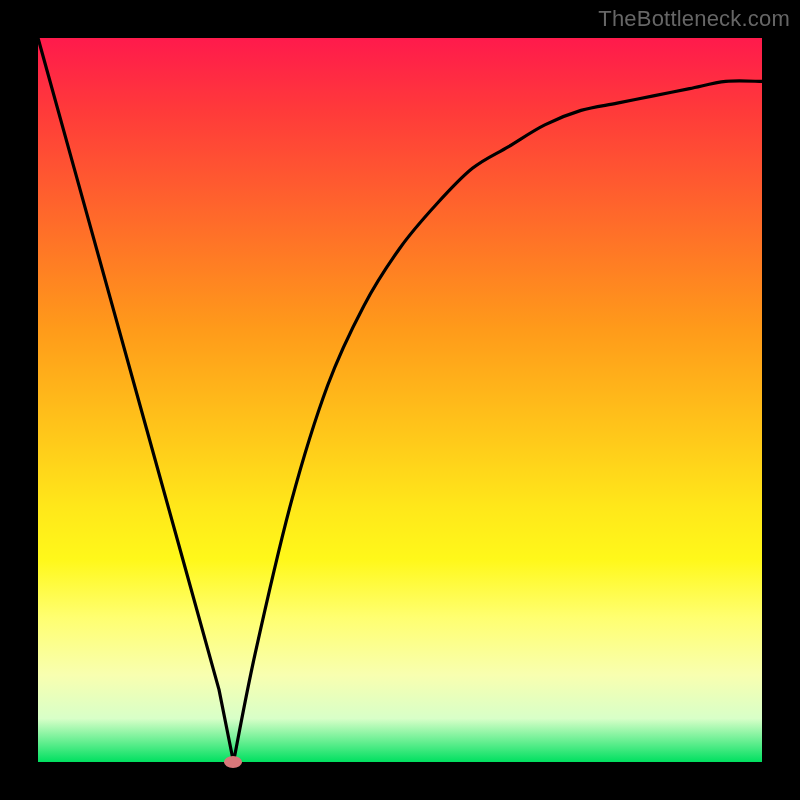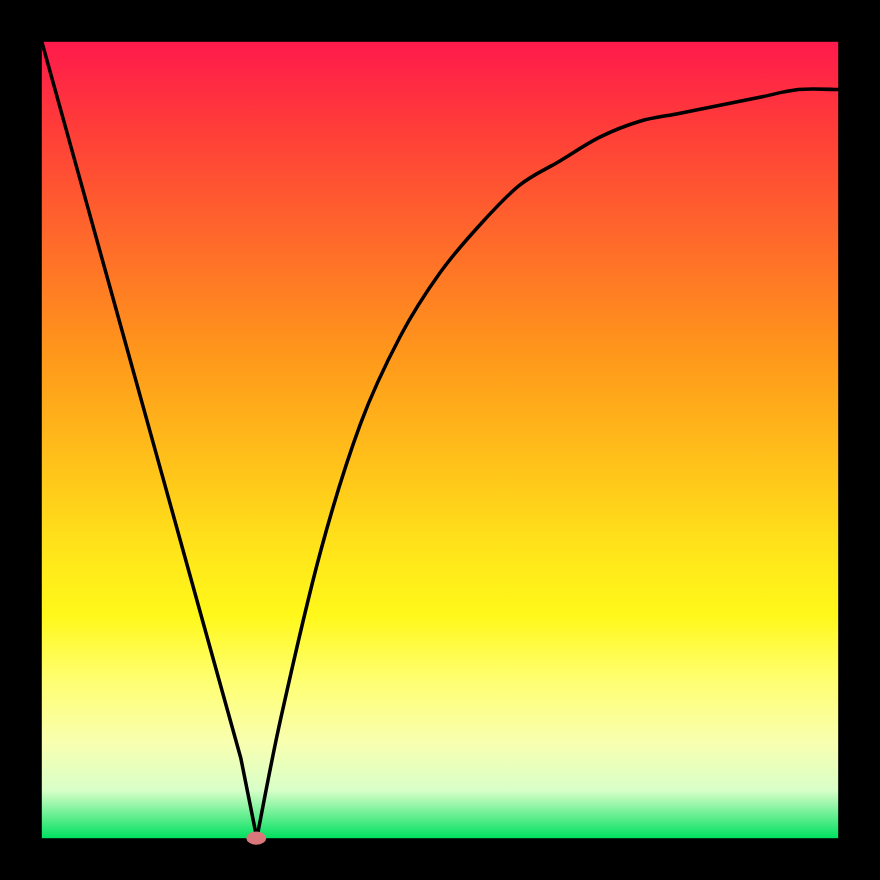--- a/index.html
+++ b/index.html
@@ -60,20 +60,21 @@
     background: #d9777a;
     border-radius: 50%;
     transform: translate(-50%, -50%);
     z-index: 3;
   }
 </style>
 </head>
 <body>
 
 <div class="frame">
+  <div class="watermark">TheBottleneck.com</div>
 
   <div class="plot">
     <svg class="curve" viewBox="0 0 724 724" preserveAspectRatio="none">
       <path id="curve-path" d="M 0.00 0.00 L 36.20 130.32 L 72.40 260.64 L 108.60 390.96 L 144.80 521.28 L 181.00 651.60 L 195.48 724.00 C 199.10 705.90, 207.55 658.84, 217.20 615.40 C 226.85 571.96, 241.33 508.01, 253.40 463.36 C 265.47 418.71, 277.53 380.10, 289.60 347.52 C 301.67 314.94, 313.73 290.81, 325.80 267.88 C 337.87 244.95, 349.93 226.85, 362.00 209.96 C 374.07 193.07, 386.13 179.79, 398.20 166.52 C 410.27 153.25, 422.33 139.97, 434.40 130.32 C 446.47 120.67, 458.53 115.84, 470.60 108.60 C 482.67 101.36, 494.73 92.91, 506.80 86.88 C 518.87 80.85, 530.93 76.02, 543.00 72.40 C 555.07 68.78, 567.13 67.57, 579.20 65.16 C 591.27 62.75, 603.33 60.33, 615.40 57.92 C 627.47 55.51, 639.53 53.09, 651.60 50.68 C 663.67 48.27, 675.73 44.65, 687.80 43.44 C 699.87 42.23, 717.97 43.44, 724.00 43.44" fill="none" stroke="#000" stroke-width="3.2" stroke-linejoin="round" stroke-linecap="round"></path>
     </svg>
     <div id="marker" class="marker" style="left: 195.48px; top: 724px; background: rgb(217, 119, 122);"></div>
   </div>
 </div>
 
 </body></html>

